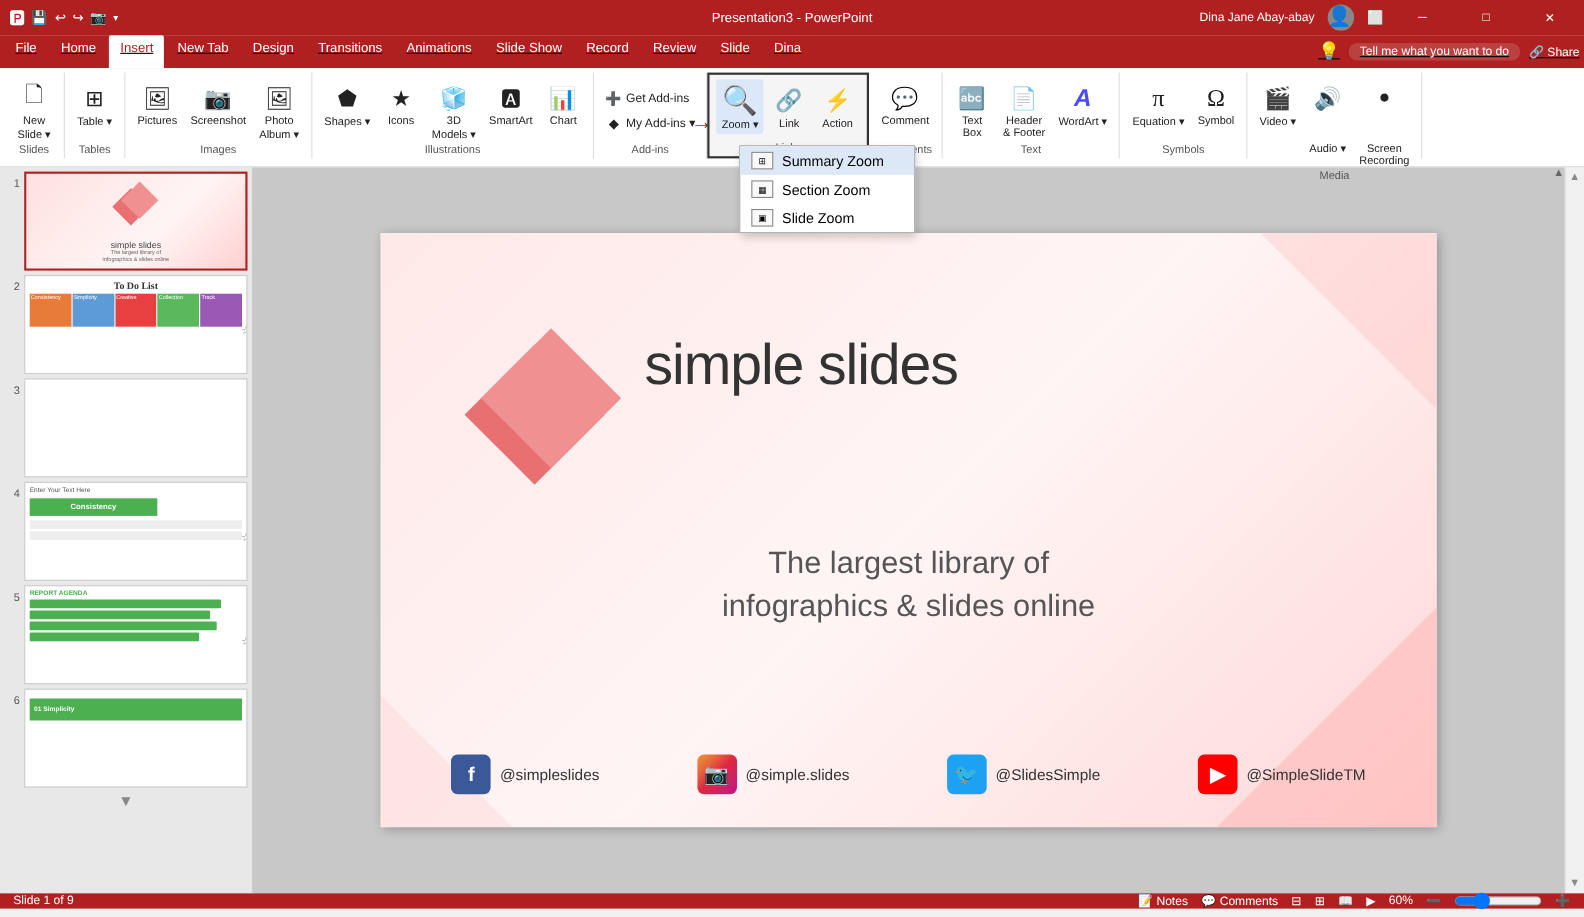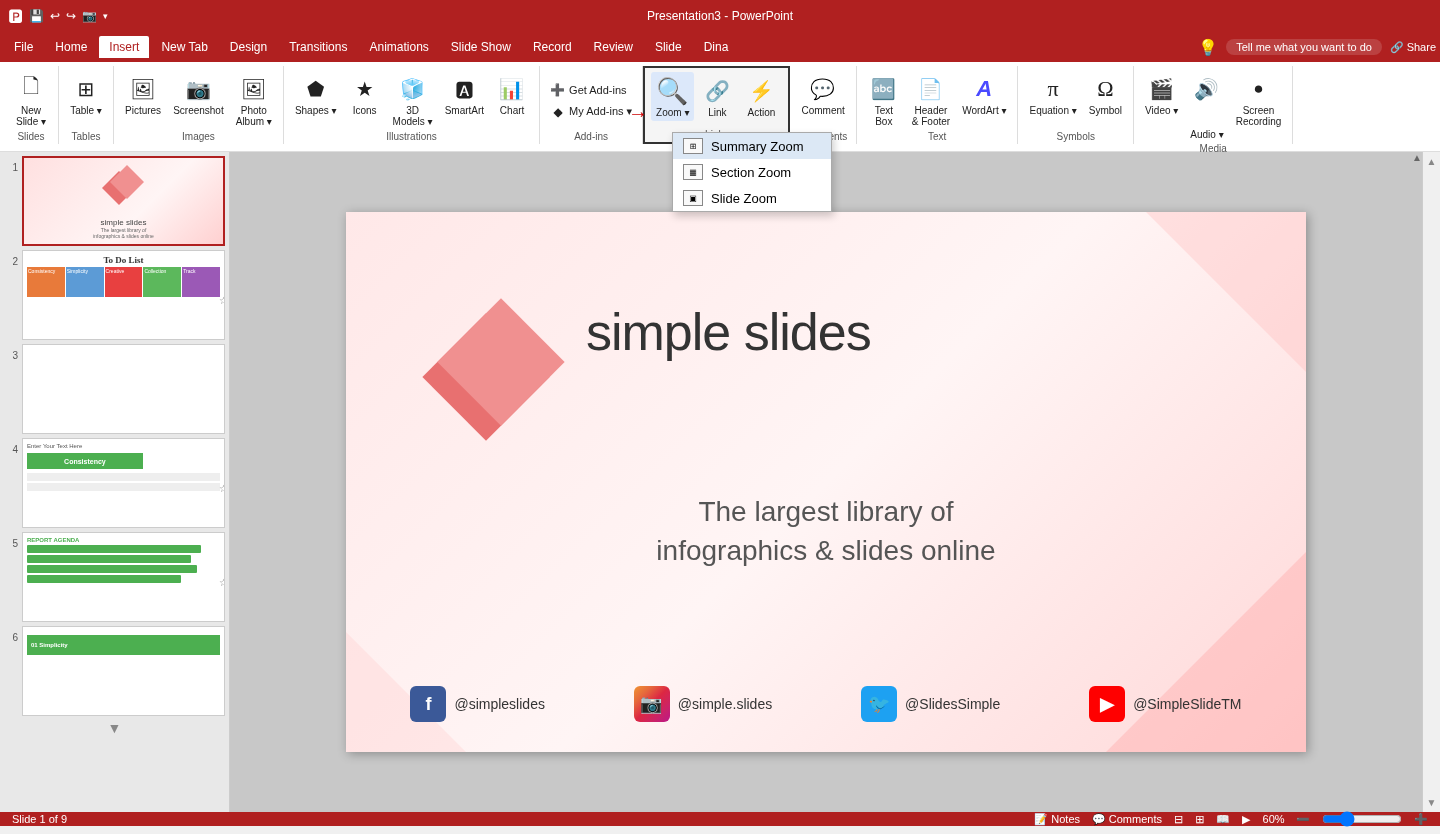--- a/index.html
+++ b/index.html
@@ -19,23 +19,23 @@
     .title-bar-left { display: flex; align-items: center; gap: 6px; }
     .title-bar-center { position: absolute; left: 50%; transform: translateX(-50%); font-size: 12px; color: white; }
     .title-bar-right { display: flex; align-items: center; gap: 12px; margin-left: auto; }
     .win-btn { width: 46px; height: 32px; display: flex; align-items: center; justify-content: center; font-size: 11px; cursor: pointer; }
 
     
     .menu-bar {
       height: 30px;
       background: #b02020;
       display: flex;
-      align-items: center;
       padding: 0 4px;
       gap: 2px;
+      text-decoration: underline;
     }
     .menu-item {
       padding: 4px 10px;
       color: white;
       font-size: 12px;
       cursor: pointer;
       border-radius: 2px;
     }
     .menu-item.active { background: white; color: #b02020; border-radius: 2px 2px 0 0; }
 
@@ -380,20 +380,30 @@
 <div class="title-bar">
   <div class="title-bar-left">
     <span style="font-size:16px;">🅿</span>
     <span style="cursor:pointer;">💾</span>
     <span style="cursor:pointer;">↩</span>
     <span style="cursor:pointer;">↪</span>
     <span style="cursor:pointer;">📷</span>
     <span style="cursor:pointer;font-size:9px;">▾</span>
   </div>
   <div class="title-bar-center">Presentation3 - PowerPoint</div>
+  <div class="title-bar-right">
+    <span style="font-size:11px;">Dina Jane Abay-abay</span>
+    <span style="width:24px;height:24px;border-radius:50%;background:#888;display:inline-block;overflow:hidden;">
+      <span style="font-size:18px;">👤</span>
+    </span>
+    <span style="cursor:pointer;">⬜</span>
+    <div class="win-btn">─</div>
+    <div class="win-btn">□</div>
+    <div class="win-btn win-btn-close">✕</div>
+  </div>
 </div>
 
 <div class="menu-bar">
   <div class="menu-item">File</div>
   <div class="menu-item">Home</div>
   <div class="menu-item active">Insert</div>
   <div class="menu-item">New Tab</div>
   <div class="menu-item">Design</div>
   <div class="menu-item">Transitions</div>
   <div class="menu-item">Animations</div>
@@ -554,21 +564,21 @@
       <div class="ribbon-btn">
         <div class="icon-box">🎬</div>
         <span style="font-size:10px;">Video ▾</span>
       </div>
       <div class="ribbon-btn">
         <div class="icon-box">🔊</div>
         <span style="font-size:10px;margin-top:24px;">Audio ▾</span>
       </div>
       <div class="ribbon-btn">
         <div class="icon-box" style="font-size:16px;">⏺</div>
-        <span style="font-size:10px;">Screen<br>Recording</span>
+        <span style="font-size:10px;margin-top:25px;">Screen<br>Recording</span>
       </div>
     </div>
     <div class="ribbon-group-label">Media</div>
   </div>
 
   <div class="collapse-btn">▲</div>
 </div>
 
 <div class="red-arrow" style="position:absolute;top:100px;left:628px;z-index:60;font-size:20px;color:#cc0000;">→</div>
 

